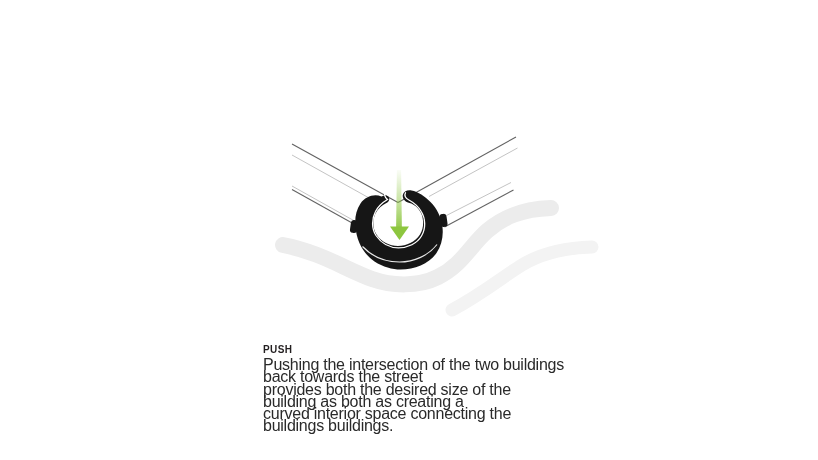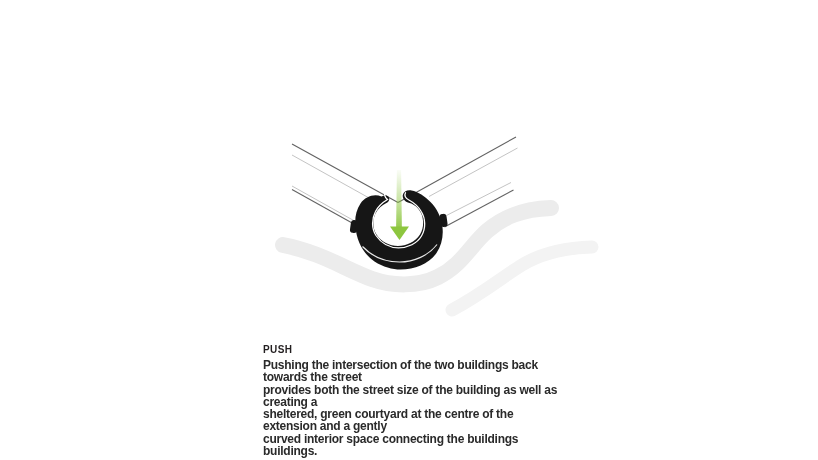--- a/index.html
+++ b/index.html
@@ -23,25 +23,24 @@
     width: 302px;
   }
   .caption-title {
     font-size: 10px;
     font-weight: bold;
     letter-spacing: 0.4px;
     color: #231f20;
     margin: 0 0 4px 0;
   }
   .caption-line {
-    font-size: 12px;
+    font-size: 16px;
     line-height: 12.3px;
     letter-spacing: -0.25px;
     color: #2a2a2a;
-    font-weight: bold;
   }
 </style>
 </head>
 <body>
 
 <div class="canvas">
 
   <svg class="diagram-svg" viewBox="0 0 818 460" xmlns="http://www.w3.org/2000/svg">
     <defs>
       <linearGradient id="gArrow" x1="0" y1="0" x2="0" y2="1">
@@ -106,18 +105,17 @@
 
     <g>
       <path d="M 396.9,170 L 401.1,170 L 401.9,229 L 396.1,229 Z" fill="url(#gArrow)"></path>
       <path d="M 390,226.5 L 409,226.5 L 399.5,240 Z" fill="#8dc63f"></path>
     </g>
   </svg>
 
   <div class="caption">
     <div class="caption-title">PUSH</div>
     <div class="caption-line">Pushing the intersection of the two buildings back towards the street</div>
-    <div class="caption-line">provides both the street size of the building as well as creating a</div>
-    <div class="caption-line">sheltered, green courtyard at the centre of the extension and a gently</div>
+    <div class="caption-line">provides both the desired size of the building as both as creating a</div>
     <div class="caption-line">curved interior space connecting the buildings buildings.</div>
   </div>
 
 </div>
 
 </body></html>

